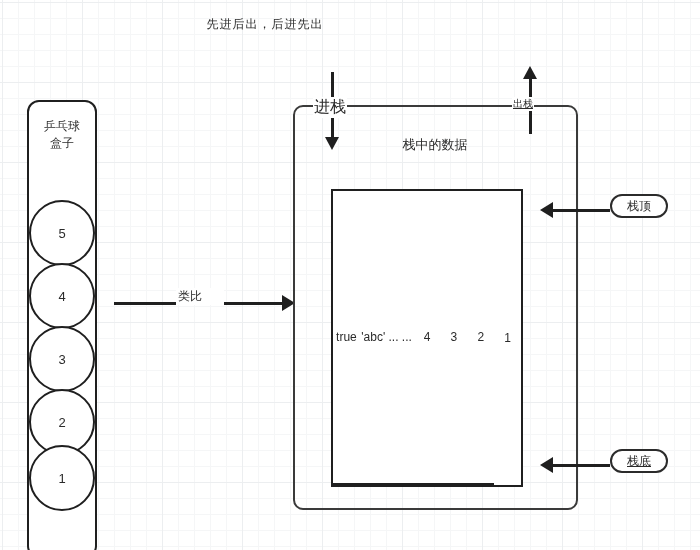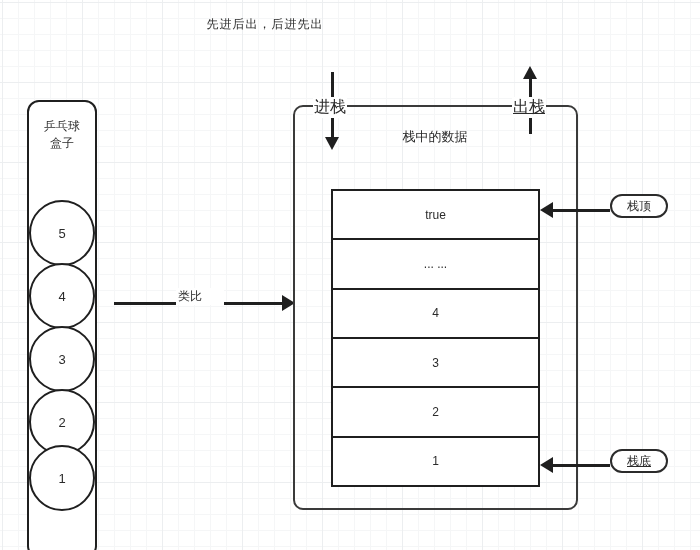--- a/index.html
+++ b/index.html
@@ -117,21 +117,21 @@
     width: 285px;
     height: 405px;
     border: 2.5px solid #3a3a3a;
     border-radius: 10px;
     background: transparent;
     box-sizing: border-box;
   }
   .stack-container-label {
     position: absolute;
     left: 355px;
-    top: 128px;
+    top: 136px;
     width: 160px;
     text-align: center;
     font-size: 13px;
     color: #2b2b2b;
   }
 
   
   .push-shaft {
     position: absolute;
     left: 331px;
@@ -176,39 +176,39 @@
     width: 0;
     height: 0;
     border-left: 7.5px solid transparent;
     border-right: 7.5px solid transparent;
     border-bottom: 13px solid #1f1f1f;
   }
   .pop-label {
     position: absolute;
     left: 512px;
     top: 97px;
-    font-size: 16px;
+    font-size: 10px;
     color: #2b2b2b;
     background: #ffffff;
     padding: 0 1px;
     text-decoration: underline;
   }
 
   
   .stack-table {
     position: absolute;
     left: 331px;
     top: 189px;
-    width: 209px;
+    width: 192px;
     height: 298px;
     border: 2px solid #1f1f1f;
     box-sizing: border-box;
     background: #ffffff;
     display: flex;
-    flex-direction: column;
+    flex-direction: row;
   }
   .stack-cell {
     flex: 1 1 0;
     border-bottom: 2px solid #1f1f1f;
     display: flex;
     align-items: center;
     justify-content: center;
     font-size: 12px;
     color: #2b2b2b;
     box-sizing: border-box;
@@ -281,20 +281,21 @@
   <div class="push-shaft"></div>
   <div class="push-head"></div>
   <div class="push-label">进栈</div>
 
   <div class="pop-shaft"></div>
   <div class="pop-head"></div>
   <div class="pop-label">出栈</div>
 
   <div class="stack-table">
     <div class="stack-cell">true</div>
+    <div class="stack-cell">'abc'</div>
     <div class="stack-cell">... ...</div>
     <div class="stack-cell">4</div>
     <div class="stack-cell">3</div>
     <div class="stack-cell">2</div>
     <div class="stack-cell">1</div>
   </div>
 
   <div class="callout-line callout-line-top"></div>
   <div class="callout-head callout-head-top"></div>
   <div class="callout callout-top">栈顶</div>

